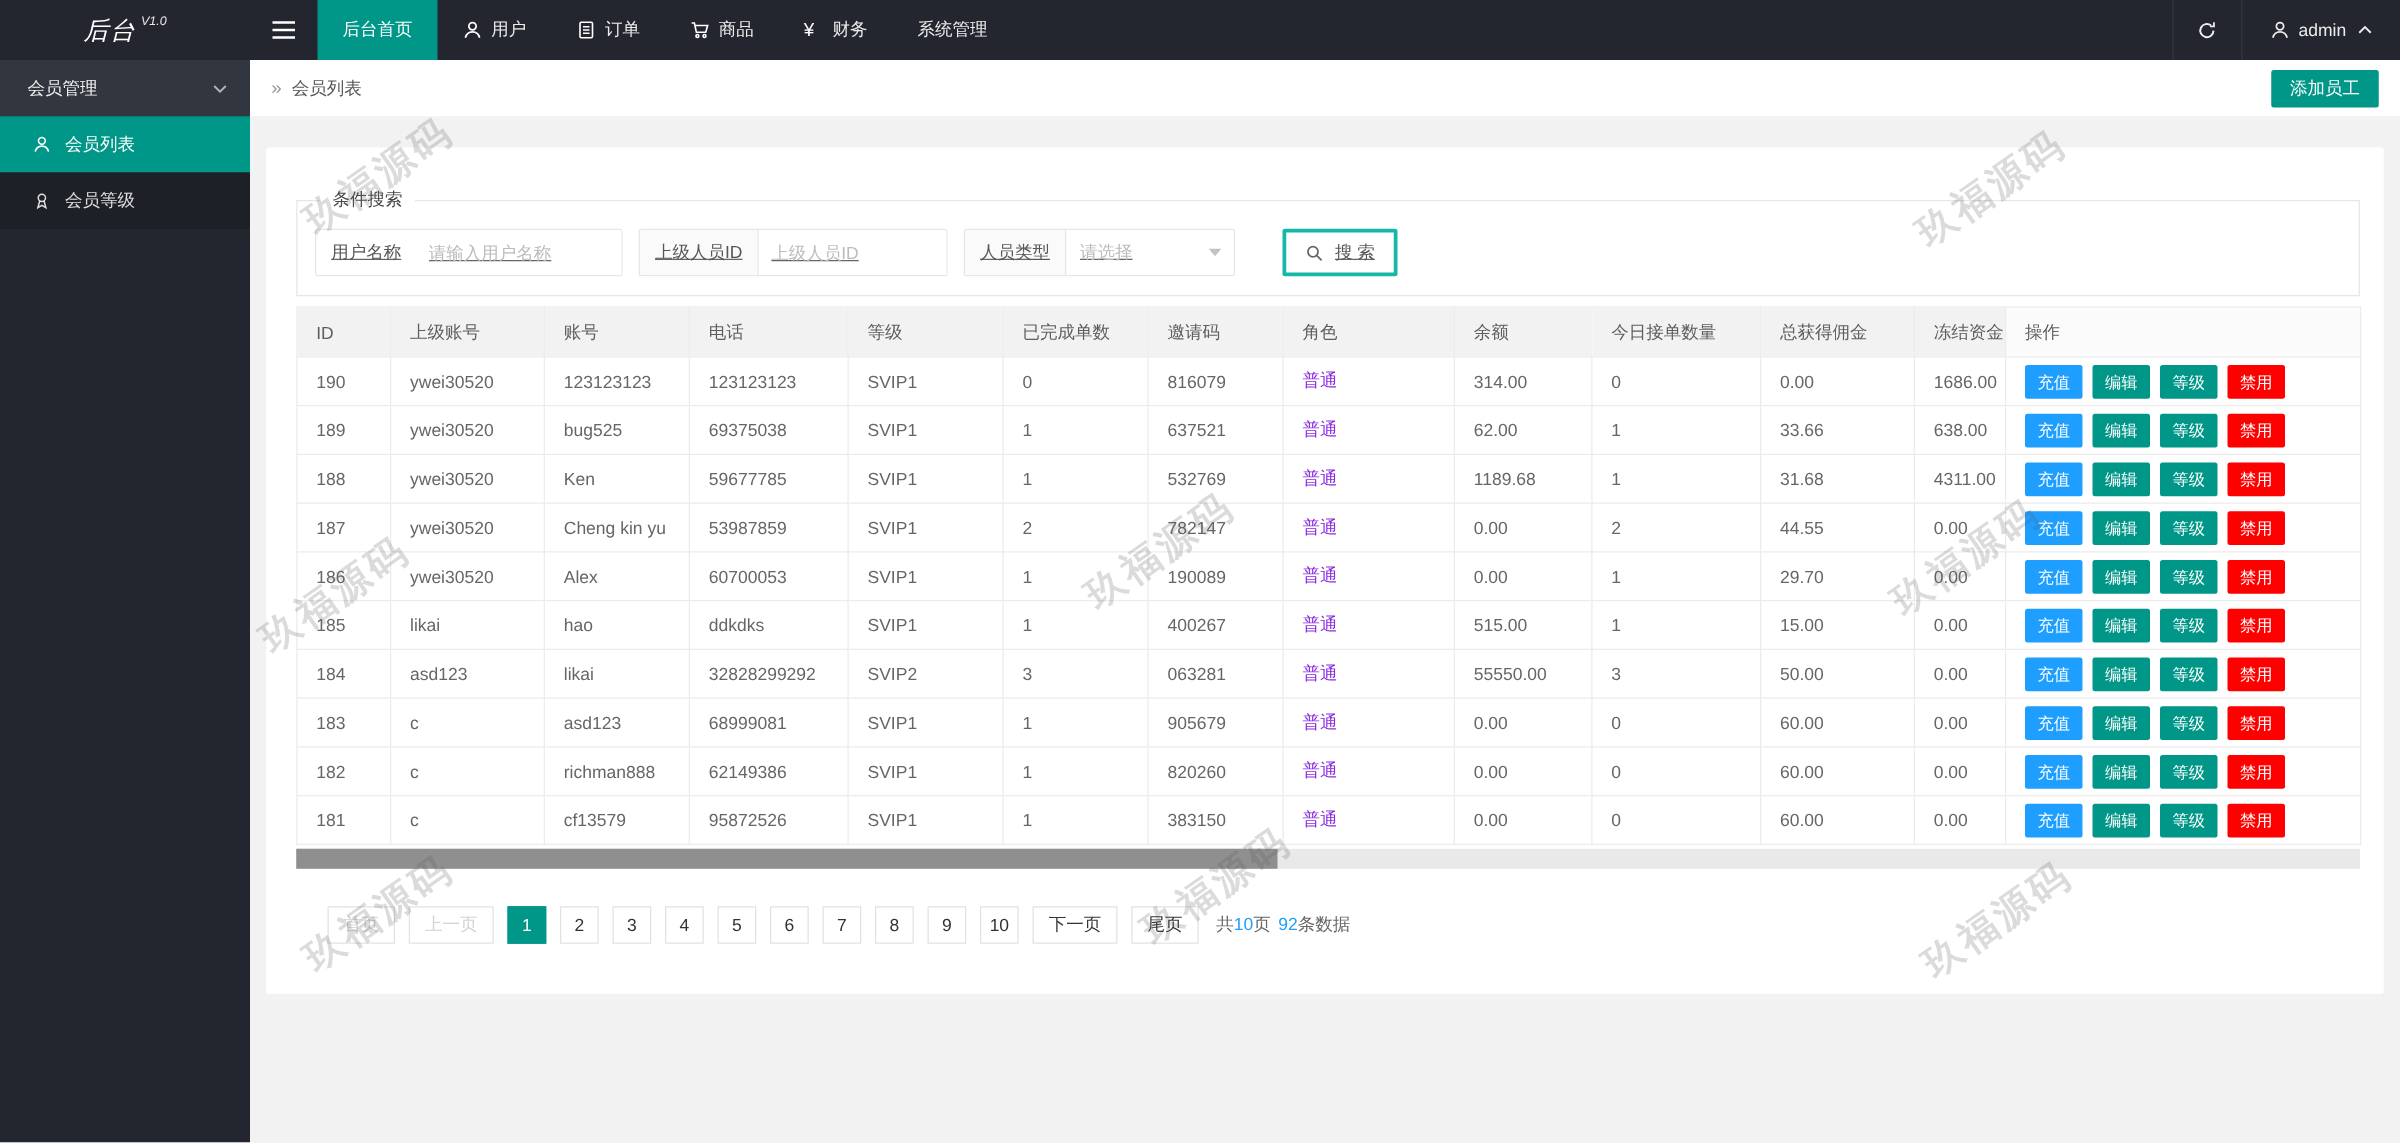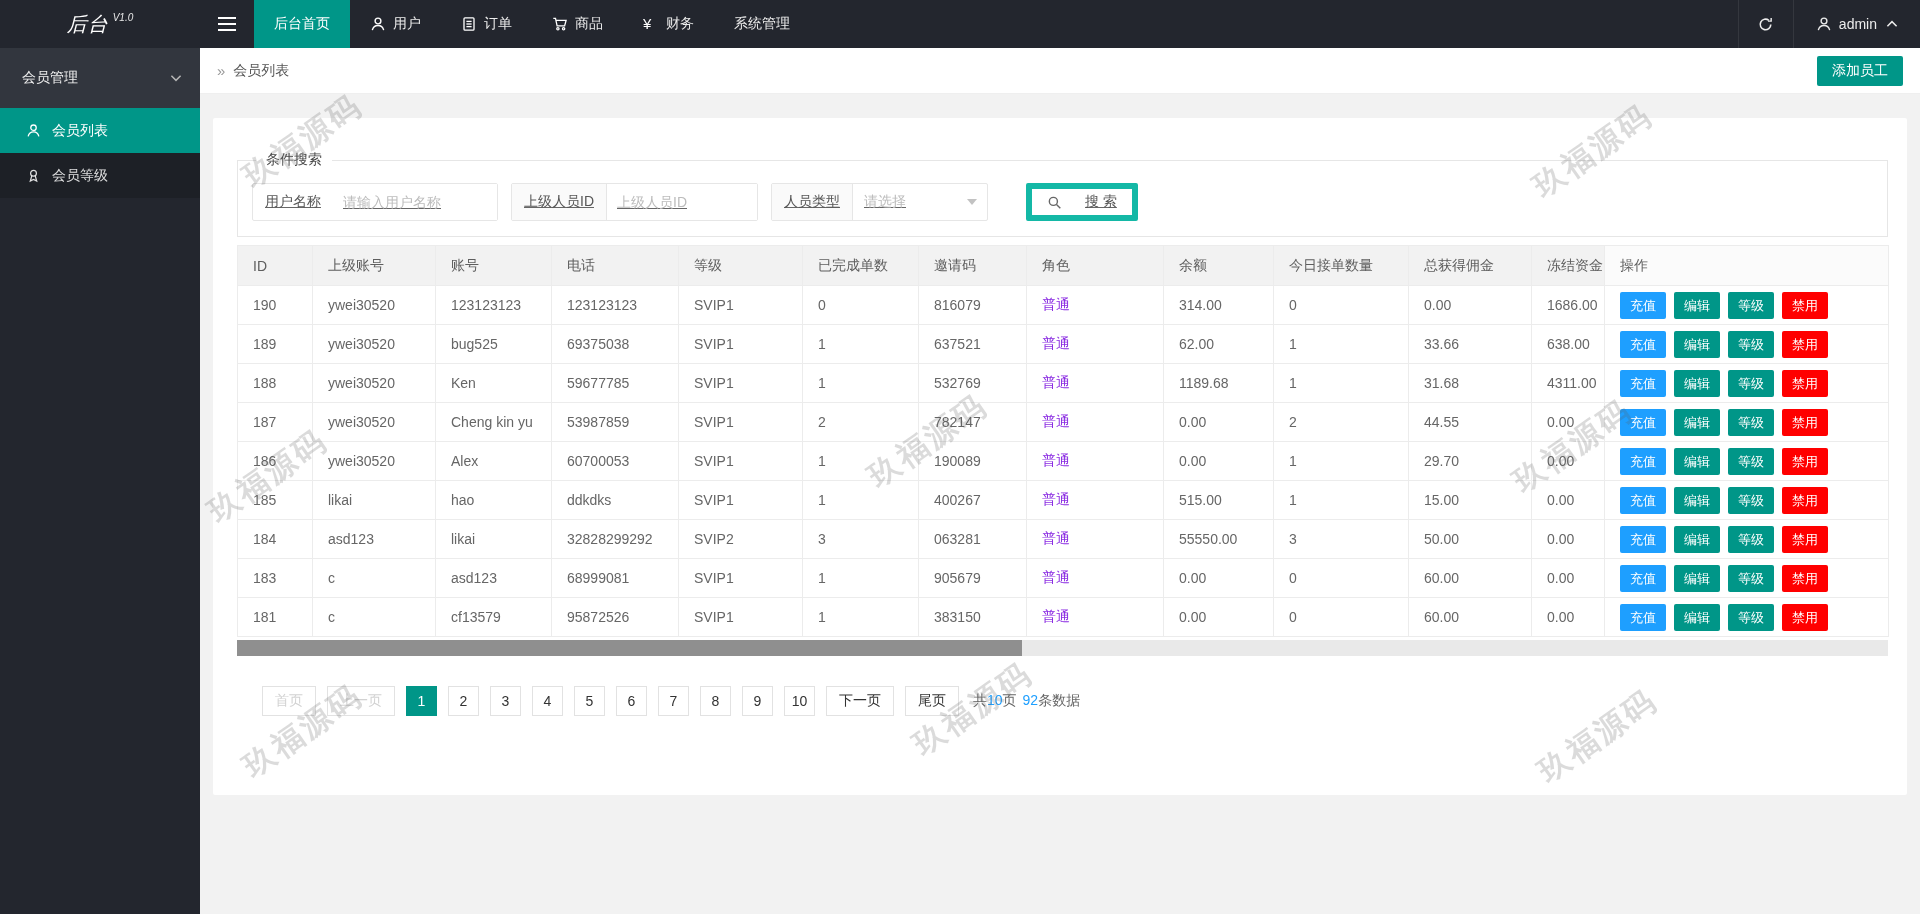--- a/index.html
+++ b/index.html
@@ -28,21 +28,21 @@
   .refresh-btn { width: 56px; display: flex; align-items: center; justify-content: center;
     border-left: 1px solid rgba(255,255,255,.08); border-right: 1px solid rgba(255,255,255,.08); cursor: pointer; }
   .refresh-btn svg { width: 17px; height: 17px; }
   .user-menu { display: flex; align-items: center; gap: 7px; padding: 0 22px; cursor: pointer; }
   .user-menu .uico svg { width: 16px; height: 16px; }
   .user-menu .chev svg { width: 12px; height: 8px; margin-left: 2px; }
 
   
   .sidebar { position: absolute; top: 48px; left: 0; bottom: 0; width: 200px;
     background: #23262E; z-index: 15; }
-  .side-group { height: 60px; display: flex; align-items: center; padding: 0 18px 0 22px;
+  .side-group { height: 45px; display: flex; align-items: center; padding: 0 18px 0 22px;
     background: #32363E; color: #f0f0f0; cursor: pointer; }
   .side-group .gchev { margin-left: auto; color: #b5b5b5; }
   .side-group .gchev svg { width: 12px; height: 8px; }
   .side-item { height: 45px; display: flex; align-items: center; gap: 11px;
     padding: 0 18px 0 26px; background: #1D2026; color: rgba(255,255,255,.85); cursor: pointer; }
   .side-item.active { background: #009688; color: #fff; }
   .side-ico svg { width: 15px; height: 15px; }
 
   
   .main { position: absolute; left: 200px; top: 48px; right: 0; bottom: 0; background: #f2f2f2; }
@@ -68,22 +68,22 @@
   .fgroup input { border: none; outline: none; padding: 0 10px; font-size: 14px; color: #404040; }
   .fgroup input::placeholder { color: #bcbcbc; }
   .in-user { width: 164px; }
   .in-pid { width: 150px; }
   .fselect { position: relative; display: flex; align-items: center; width: 134px;
     padding: 0 24px 0 11px; color: #bcbcbc; cursor: pointer; }
   .sel-arrow { position: absolute; right: 10px; width: 0; height: 0;
     border-left: 5px solid transparent; border-right: 5px solid transparent;
     border-top: 6px solid #c2c2c2; }
   .search-btn { margin-left: 25px; height: 38px; padding: 0 15px; background: #fff;
-    border: 6px solid #14b8a6; border-radius: 2px; display: flex; align-items: center;
-    gap: 23px; color: #555; font-size: 14px; cursor: pointer; }
+    border: 3px solid #14b8a6; border-radius: 2px; display: flex; align-items: center;
+    gap: 9px; color: #555; font-size: 14px; cursor: pointer; }
   .search-btn svg { width: 15px; height: 15px; color: #666; }
 
   
   .table-wrap { margin-top: 8px; }
   table { border-collapse: collapse; table-layout: fixed; width: 1651px; padding-left: 28px; }
   th, td { border: 1px solid #ececec; text-align: left; padding: 0 5px 0 15px;
     overflow: hidden; white-space: nowrap; }
   th { height: 40px; background: #f2f2f2; color: #5e5e5e; font-weight: normal; }
   th.op-th { background: #fbfbfb; }
   td { height: 39px; color: #666; background: #fff; }
@@ -412,20 +412,35 @@
               <td>1</td>
               <td>905679</td>
               <td><span class="role-link">普通</span></td>
               <td>0.00</td>
               <td>0</td>
               <td>60.00</td>
               <td>0.00</td>
               <td class="op-td"><a class="abtn blue">充值</a><a class="abtn green">编辑</a><a class="abtn green">等级</a><a class="abtn red">禁用</a></td>
             </tr>
             <tr>
+              <td>182</td>
+              <td>c</td>
+              <td>richman888</td>
+              <td>62149386</td>
+              <td>SVIP1</td>
+              <td>1</td>
+              <td>820260</td>
+              <td><span class="role-link">普通</span></td>
+              <td>0.00</td>
+              <td>0</td>
+              <td>60.00</td>
+              <td>0.00</td>
+              <td class="op-td"><a class="abtn blue">充值</a><a class="abtn green">编辑</a><a class="abtn green">等级</a><a class="abtn red">禁用</a></td>
+            </tr>
+            <tr>
               <td>181</td>
               <td>c</td>
               <td>cf13579</td>
               <td>95872526</td>
               <td>SVIP1</td>
               <td>1</td>
               <td>383150</td>
               <td><span class="role-link">普通</span></td>
               <td>0.00</td>
               <td>0</td>

